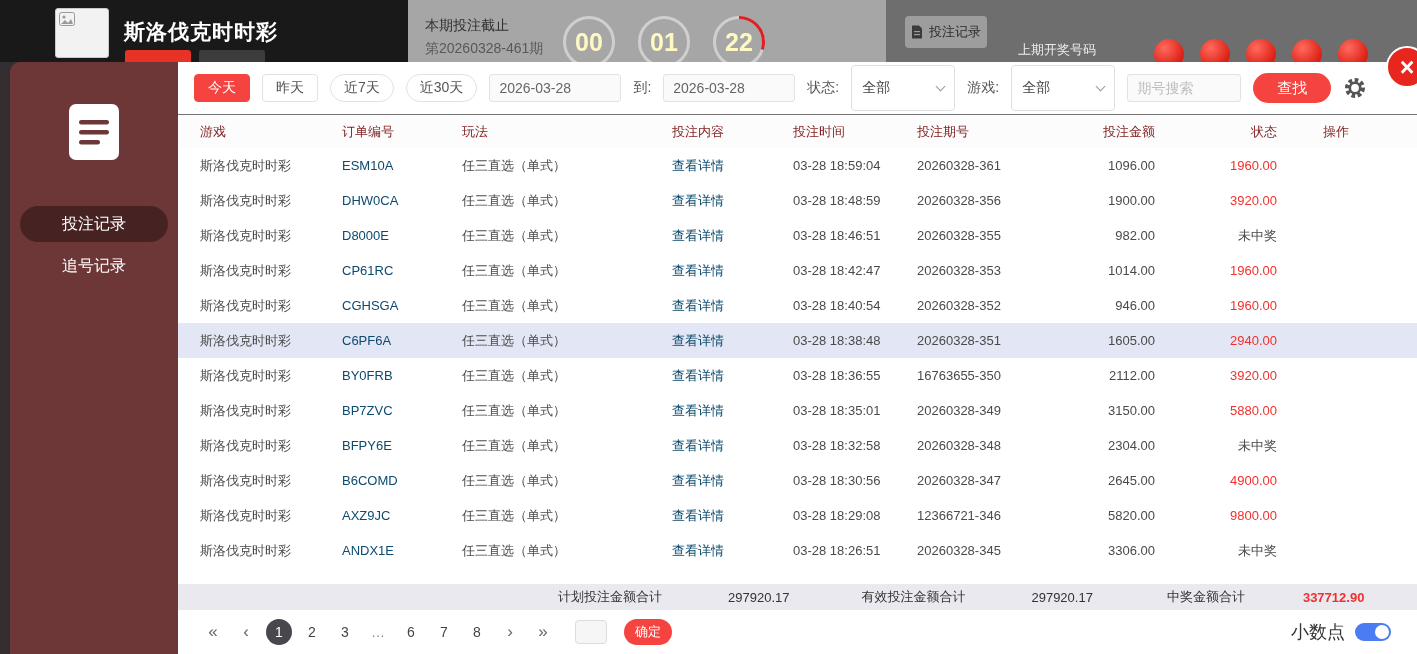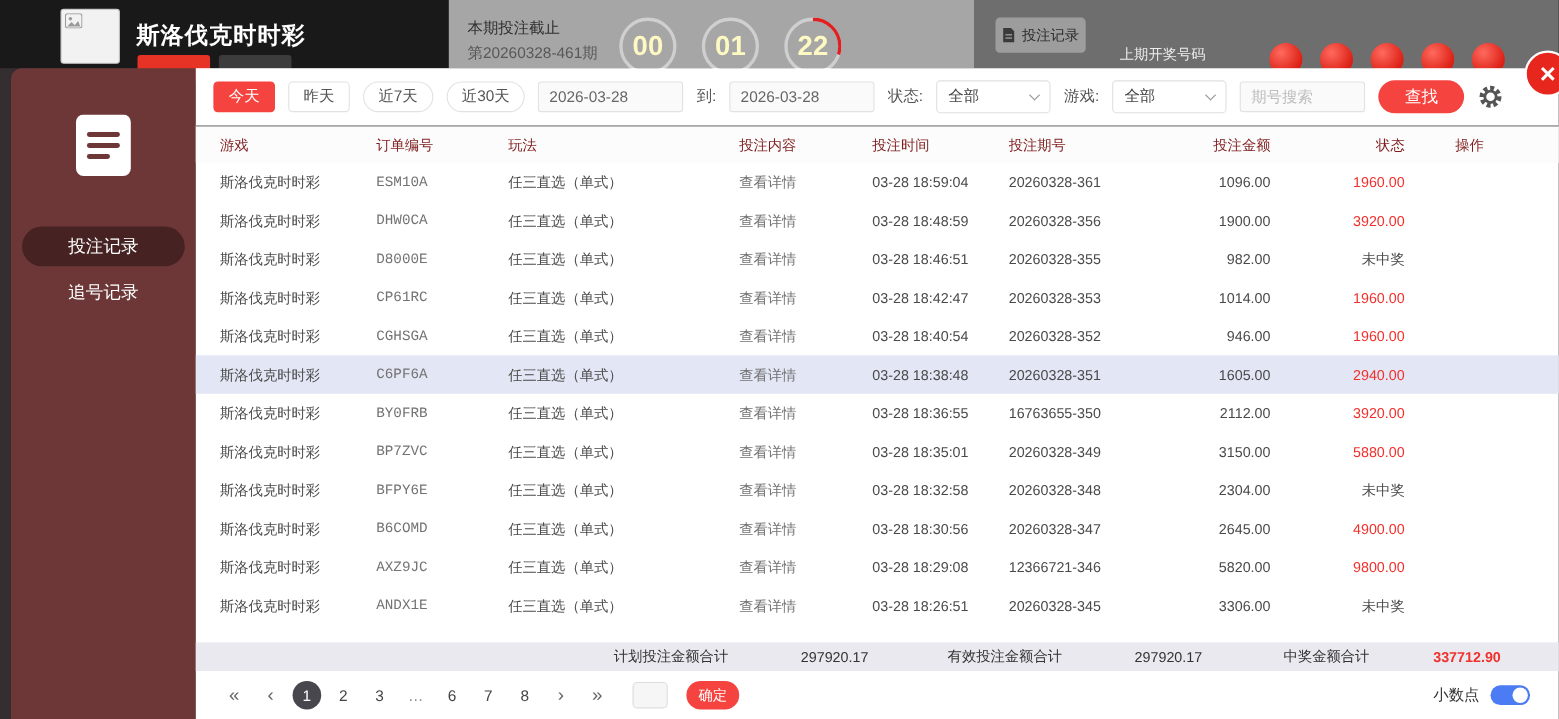--- a/index.html
+++ b/index.html
@@ -43,51 +43,51 @@
   .filters { height:52px; display:flex; align-items:center; padding:0 50px 0 16px; gap:12px; }
   .qbtn { height:28px; padding:0 13px; font-size:14px; border:1px solid #e2e2e2; background:#fff; color:#555;
           border-radius:4px; cursor:pointer; font-family:inherit; white-space:nowrap; }
   .qbtn.rounded { border-radius:15px; }
   .qbtn.active { background:#f5433f; border-color:#f5433f; color:#ffffff; }
   .f-input { height:28px; border:1px solid #e2e2e2; background:#fafafa; border-radius:3px; font-size:14px; color:#666; padding:0 9px; font-family:inherit; }
   .f-input::placeholder { color:#bdbdbd; }
   .date { width:132px; }
   .search-field { width:114px; }
   .f-label { font-size:14px; color:#555; white-space:nowrap; }
-  .select { width:128px; height:30px; border:1px solid #e0e0e0; border-radius:4px; display:flex; align-items:center;
+  .select { width:128px; height:46px; border:1px solid #e0e0e0; border-radius:4px; display:flex; align-items:center;
             justify-content:space-between; padding:0 10px; font-size:14px; color:#444; cursor:pointer; background:#fff; }
   .chev { width:7px; height:7px; border-right:1.6px solid #9a9a9a; border-bottom:1.6px solid #9a9a9a; transform:rotate(45deg); margin-top:-3px; }
   .search-btn { width:100px; height:30px; border:none; border-radius:16px; background:#f5433f; color:#fff; font-size:15px; cursor:pointer; font-family:inherit; }
   .gear { margin-left:auto; cursor:pointer; display:flex; }
 
   .thead, .trow { display:grid; grid-template-columns:142px 120px 210px 121px 124px 170px 68px 122px 1fr;
                   align-items:center; padding:0 22px; }
   .thead { height:34px; font-size:13px; color:#7f1d1d; background:#fcfcfd; border-top:1px solid #737373; }
   .trow  { height:35px; font-size:13px; color:#4a4a4a; }
   .trow.highlight { background:#e3e6f4; }
   .col-amount, .col-status { text-align:right; }
   .col-action { text-align:center; }
-  .link { color:#737373; cursor:pointer;font-family:Liberation Mono, monospace; }
+  .link { color:#0c4a6e; cursor:pointer; }
   .col-status.win { color:#f0312d; }
 
   .spacer { flex:1; }
 
   .summary { height:26px; background:#e9e9ef; display:flex; align-items:center; font-size:13px; color:#333; }
   .sum-l1 { margin-left:380px; } .sum-v1 { margin-left:66px; }
   .sum-l2 { margin-left:72px; }  .sum-v2 { margin-left:66px; }
   .sum-l3 { margin-left:74px; }  .sum-v3 { margin-left:58px; color:#f0312d; font-weight:bold; }
 
   .pager { height:44px; display:flex; align-items:center; padding:0 26px 0 22px; gap:7px; font-size:14px; color:#444; }
   .pg-arrow { width:26px; text-align:center; font-size:17px; color:#666; cursor:pointer; }
   .page { min-width:26px; height:26px; border-radius:50%; display:flex; align-items:center; justify-content:center; cursor:pointer; }
   .page.active { background:#47474d; color:#fff; }
   .page.dots { cursor:default; color:#888; }
   .jump-input { width:32px; height:24px; border:1px solid #ddd; border-radius:4px; background:#f6f6f6; margin-left:12px; font-family:inherit; }
   .confirm-btn { width:48px; height:26px; margin-left:10px; border:none; border-radius:13px; background:#f5433f; color:#fff; font-size:13px; cursor:pointer; font-family:inherit; }
-  .decimal { margin-left:auto; display:flex; align-items:center; gap:10px; font-size:14px; color:#333; }
+  .decimal { margin-left:auto; display:flex; align-items:center; gap:10px; font-size:18px; color:#333; }
   .toggle { width:36px; height:18px; border-radius:9px; background:#4b7cf3; position:relative; cursor:pointer; }
   .toggle .knob { position:absolute; right:2px; top:2px; width:14px; height:14px; border-radius:50%; background:#fff; }
 </style>
 </head>
 <body>
 
 <div class="page-header">
   <div class="hdr-mid"></div>
   <div class="hdr-right"></div>
 

